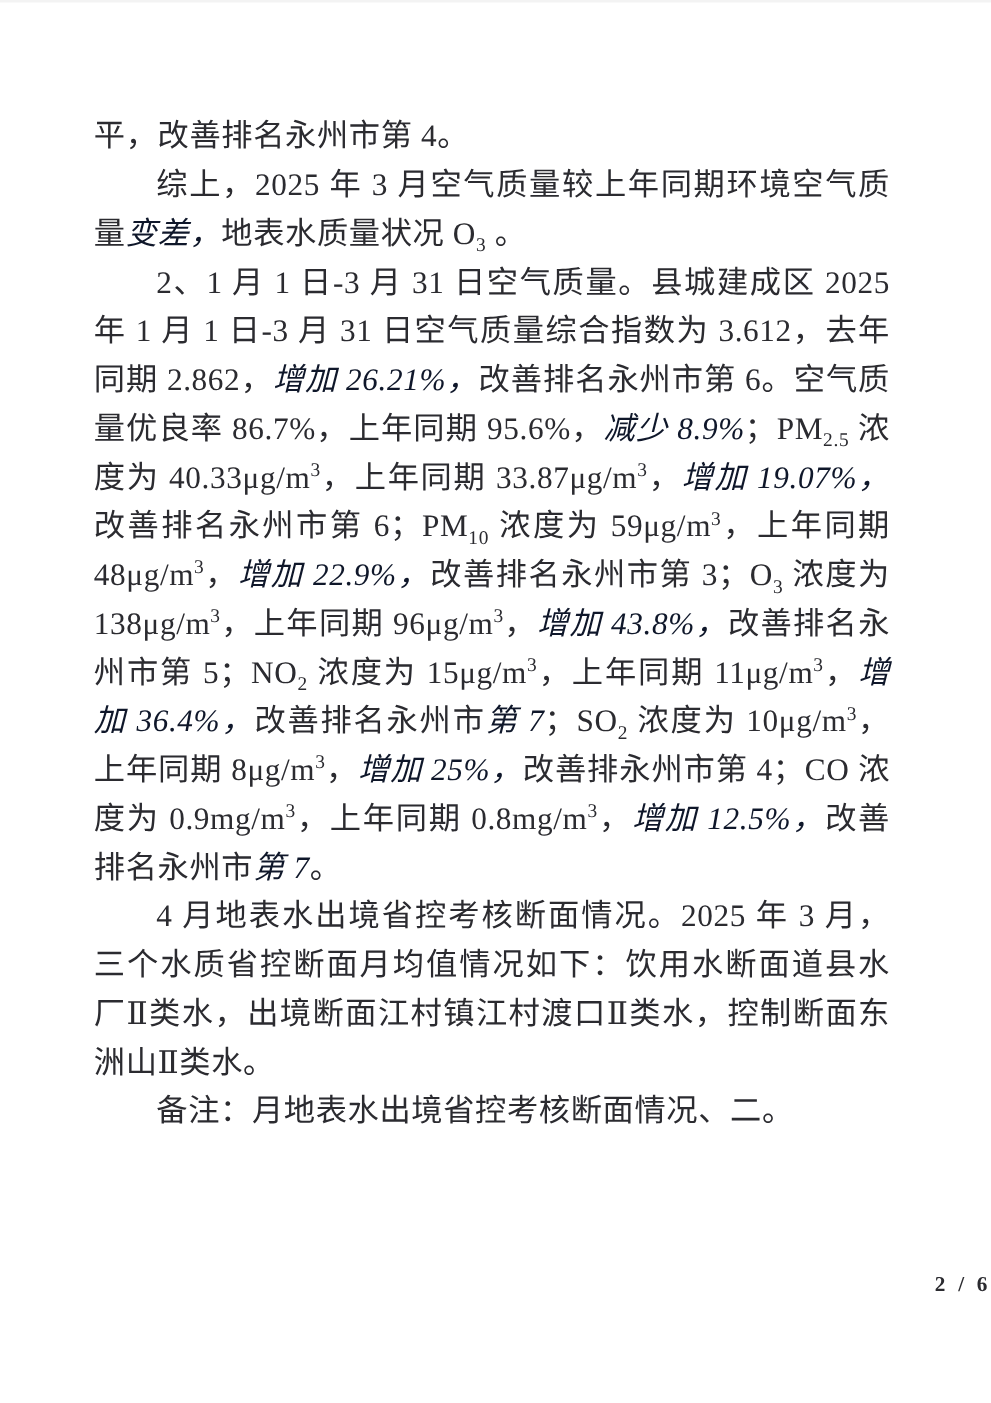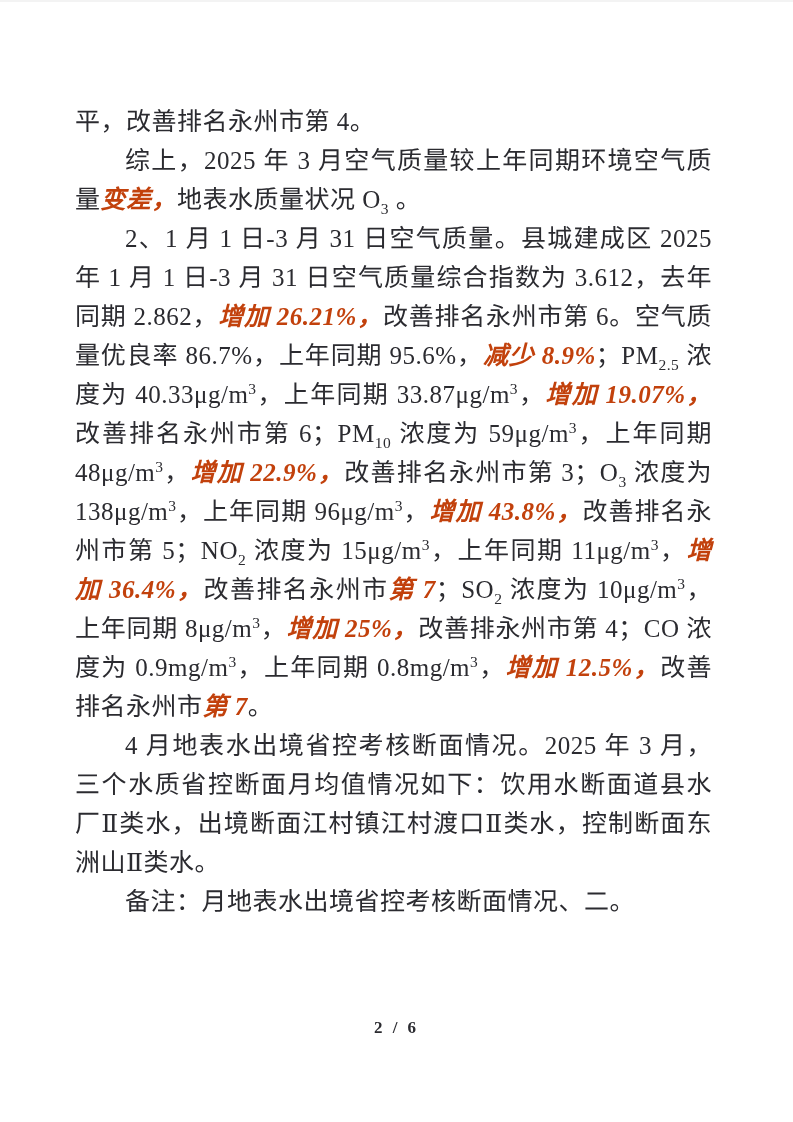--- a/index.html
+++ b/index.html
@@ -32,26 +32,25 @@
     text-align: justify;
     letter-spacing: 0.5px;
   }
   .para {
     margin: 0;
     padding: 0;
     text-indent: 2em;
   }
   .para.no-indent {
     text-indent: 0;
-    margin-top: 12px;
   }
   .seg { white-space: pre-wrap; }
   .seg-red {
-    color: #c2410c;
-    font-weight: bold;
+    color: #0f172a;
+    font-weight: normal;
     font-style: italic;
   }
   .seg-bold {
     font-weight: normal;
   }
   .seg-paren {
     font-weight: normal;
   }
   .seg-sub {
     vertical-align: sub;
@@ -61,21 +60,21 @@
   .seg-sup {
     vertical-align: super;
     font-size: 0.62em;
     line-height: 0;
   }
   .footer {
     position: absolute;
     top: 1018px;
     left: 0;
     width: 100%;
-    text-align: center;
+    text-align: right;
     font-size: 17px;
     font-weight: bold;
     letter-spacing: 3px;
     color: #2b2b30;
   }
 </style>
 </head>
 <body>
 
 <div class="page">

